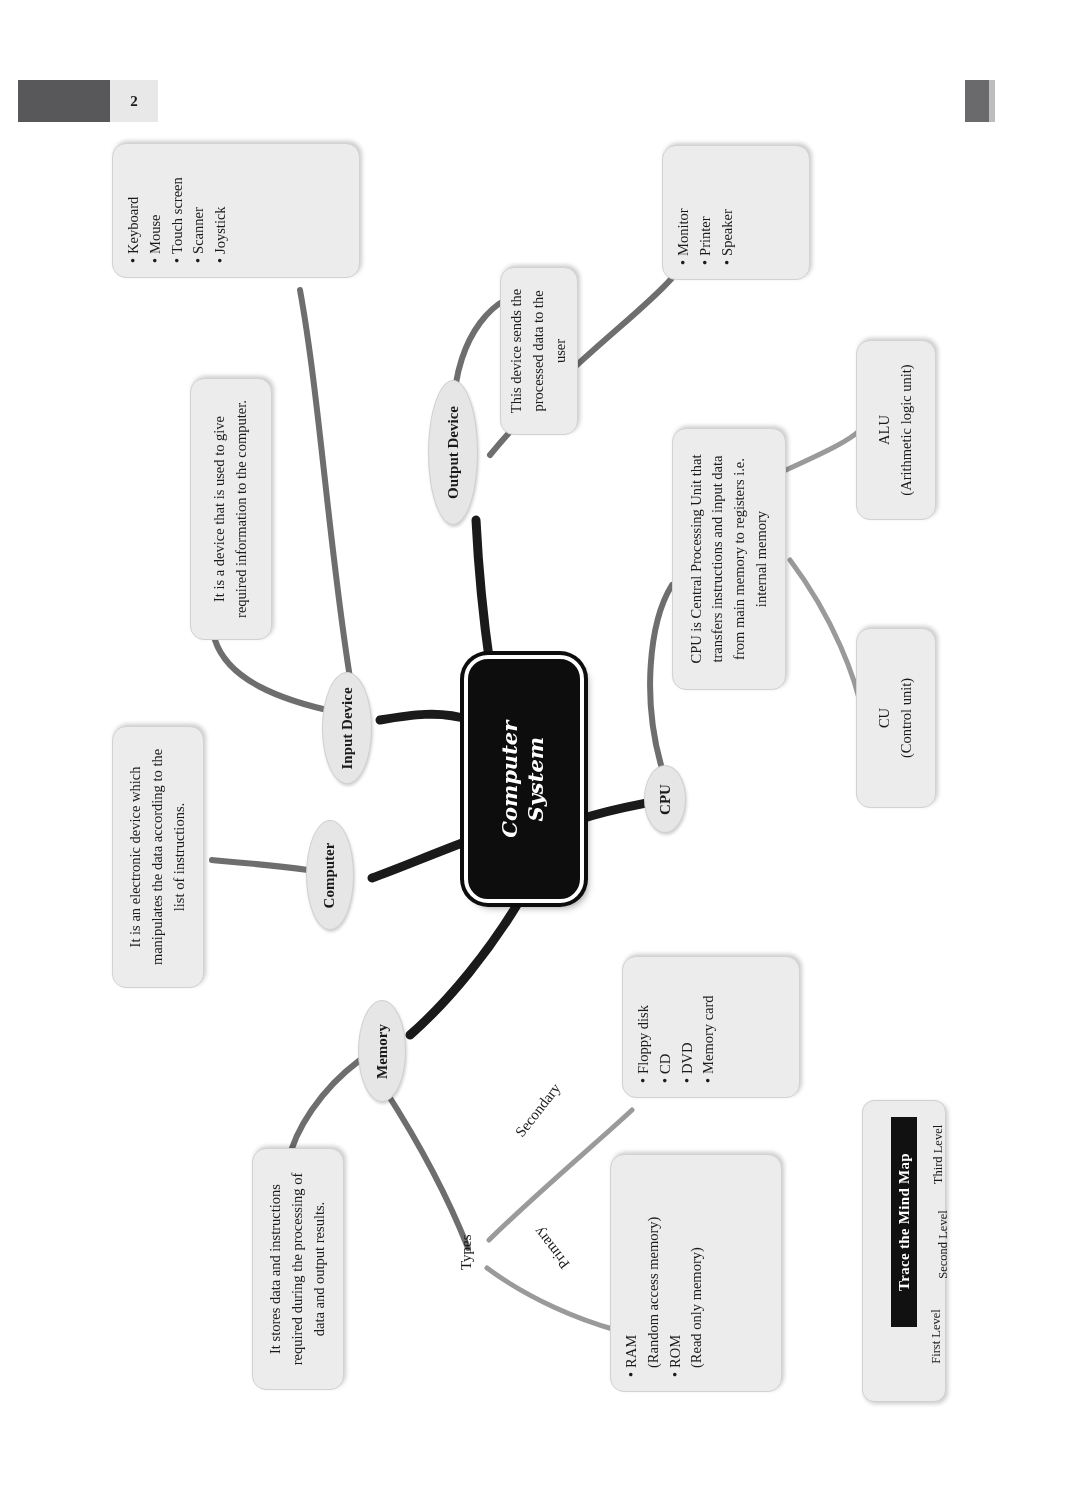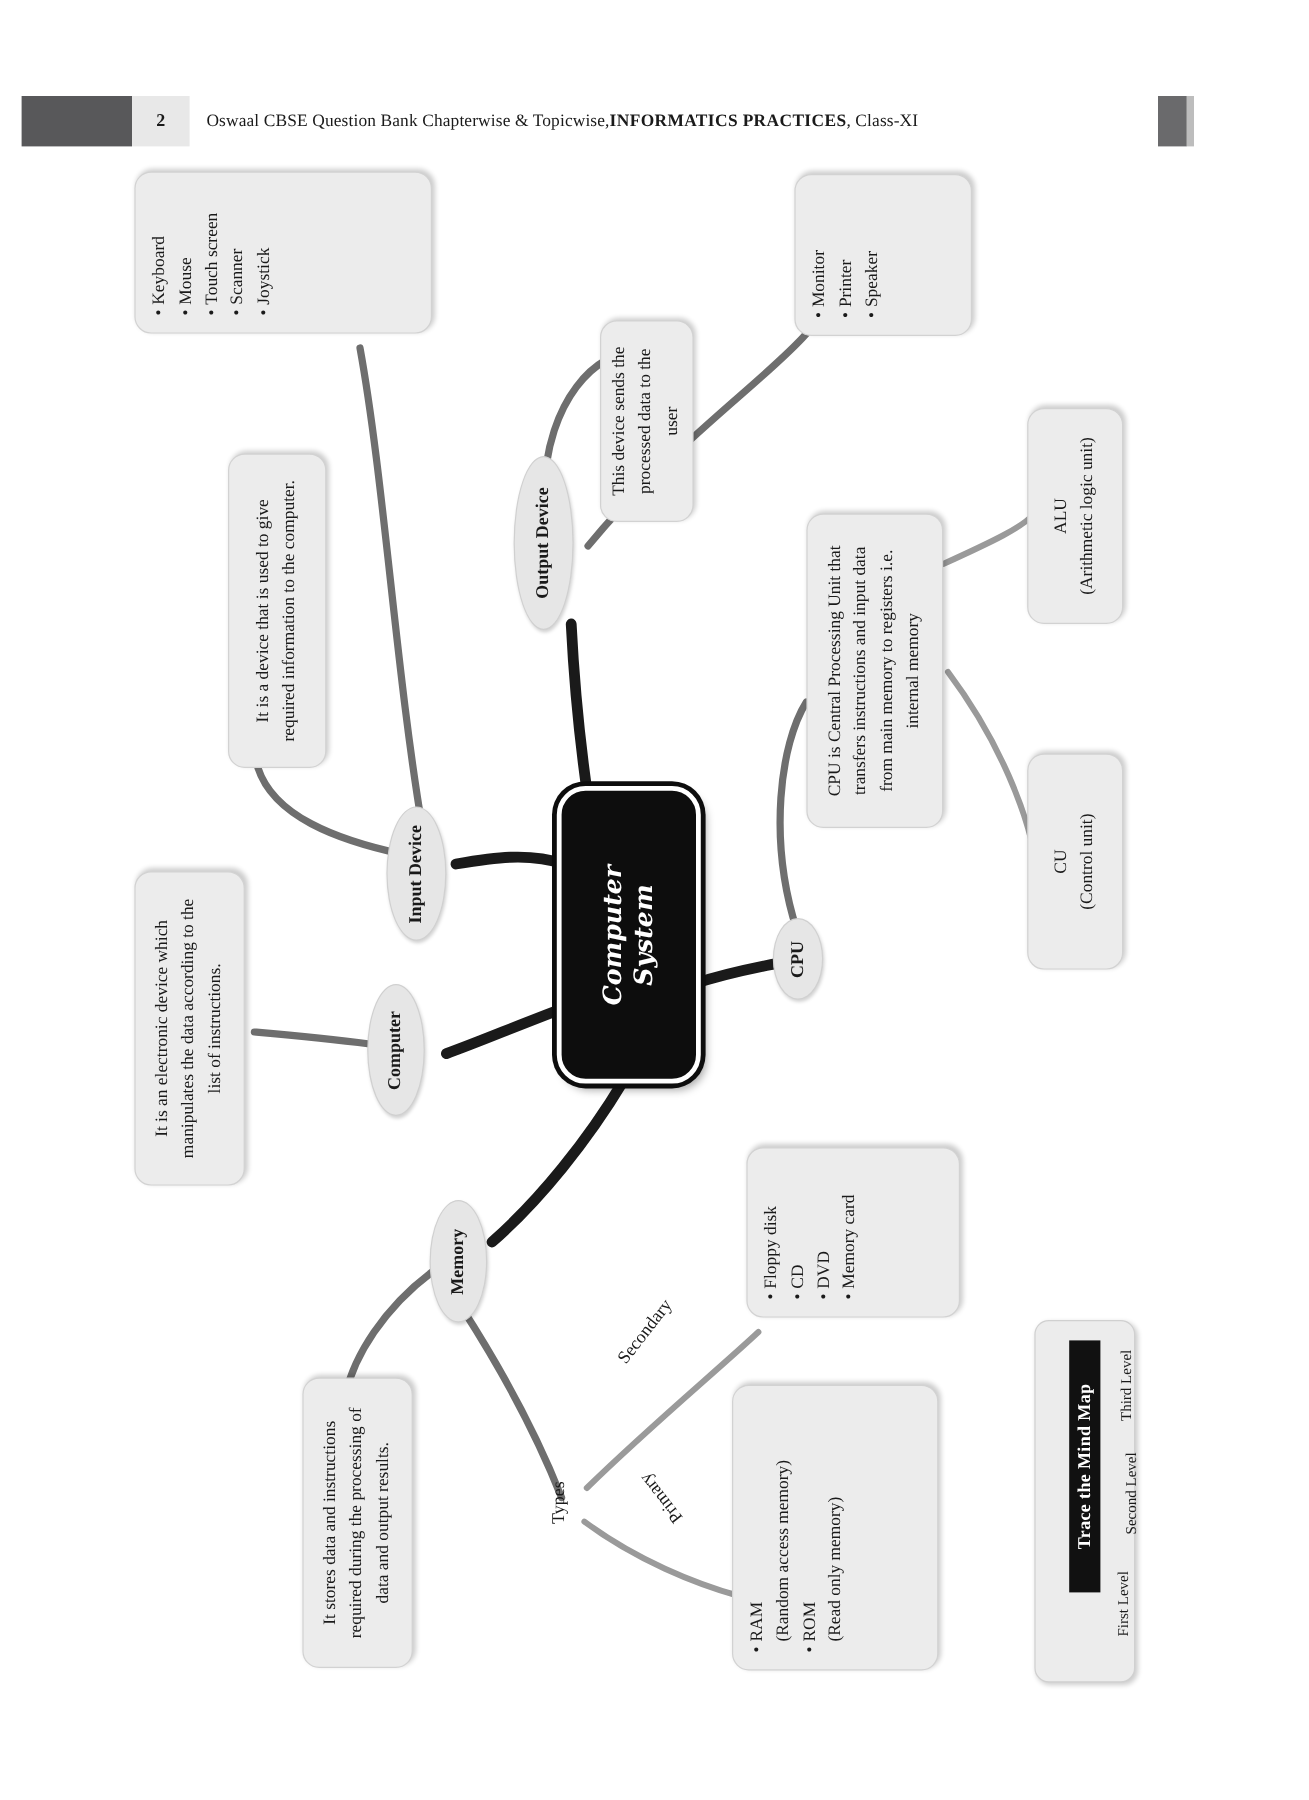--- a/index.html
+++ b/index.html
@@ -96,25 +96,20 @@
   svg.wires{position:absolute;left:0;top:0;width:1091px;height:1500px;pointer-events:none;}
 </style>
 </head>
 <body>
 
 <div class="header">
   <div class="hdr-blk-left"></div>
   <div class="hdr-pagebox">
     <span class="hdr-pagenum">2</span>
   </div>
-  <div class="hdr-text">
-    <span>Oswaal CBSE Question Bank Chapterwise &amp; Topicwise, </span>
-      <b>INFORMATICS PRACTICES</b>
-      <span>, Class-XI</span>
-  </div>
   <div class="hdr-blk-right"></div>
   <div class="hdr-blk-right2"></div>
 </div>
 
 <svg class="wires" viewBox="0 0 1091 1500">
 
   <path d="M470,720 C440,710 410,715 380,720" stroke="#1a1a1a" stroke-width="9" fill="none" stroke-linecap="round"></path>
 
   <path d="M490,665 C482,610 478,560 476,520" stroke="#1a1a1a" stroke-width="9" fill="none" stroke-linecap="round"></path>
 

